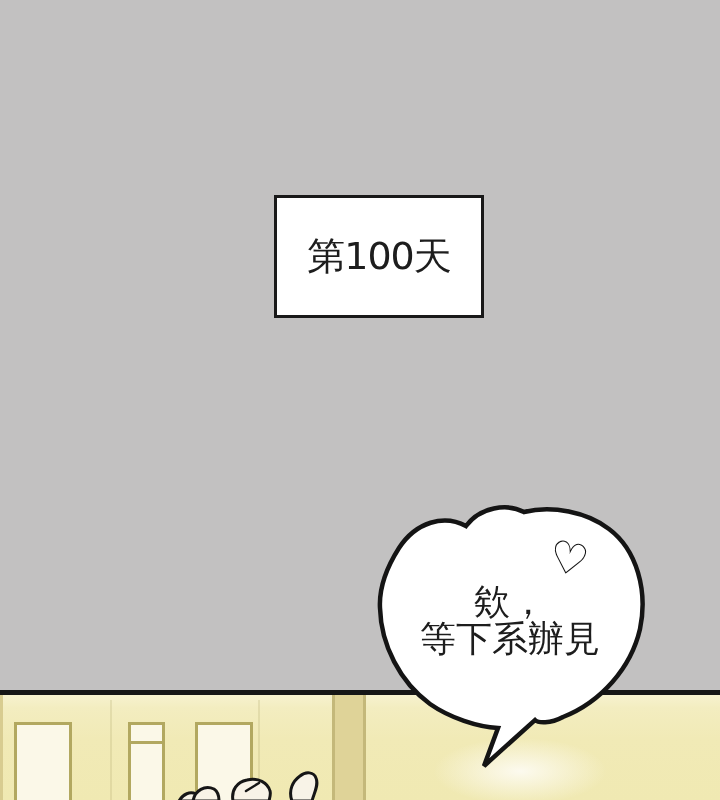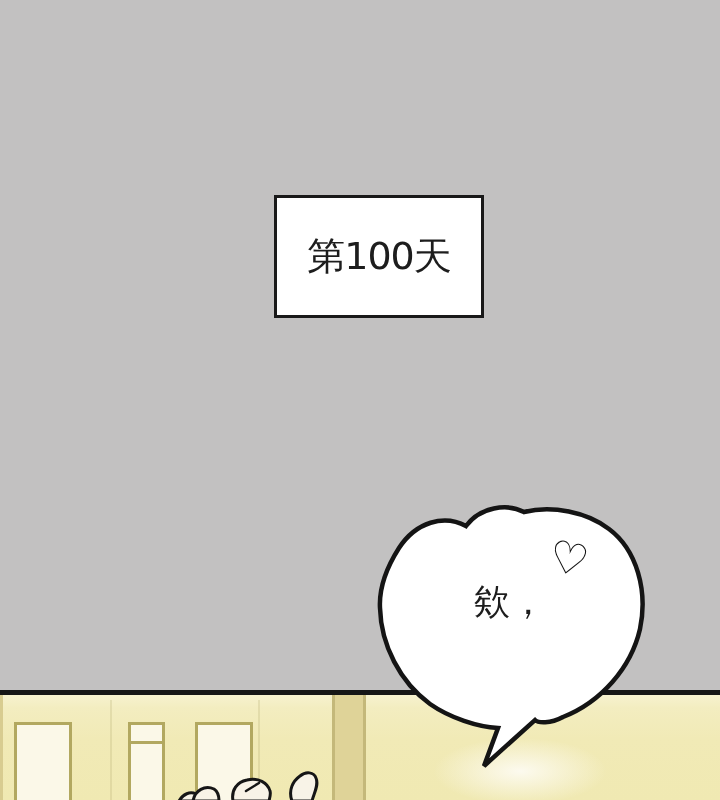--- a/index.html
+++ b/index.html
@@ -118,15 +118,16 @@
              C 601 702, 631 668, 640 629
              C 648 591, 637 550, 609 529
              C 587 512, 552 505, 524 512
              C 507 503, 480 507, 466 526
              Z"></path>
   </svg>
 
   <span class="heart">♡</span>
   <div class="bubble-text">
     <div>欸，</div>
+    <div>等下系辦見</div>
   </div>
 
 </div>
 
 </body></html>

